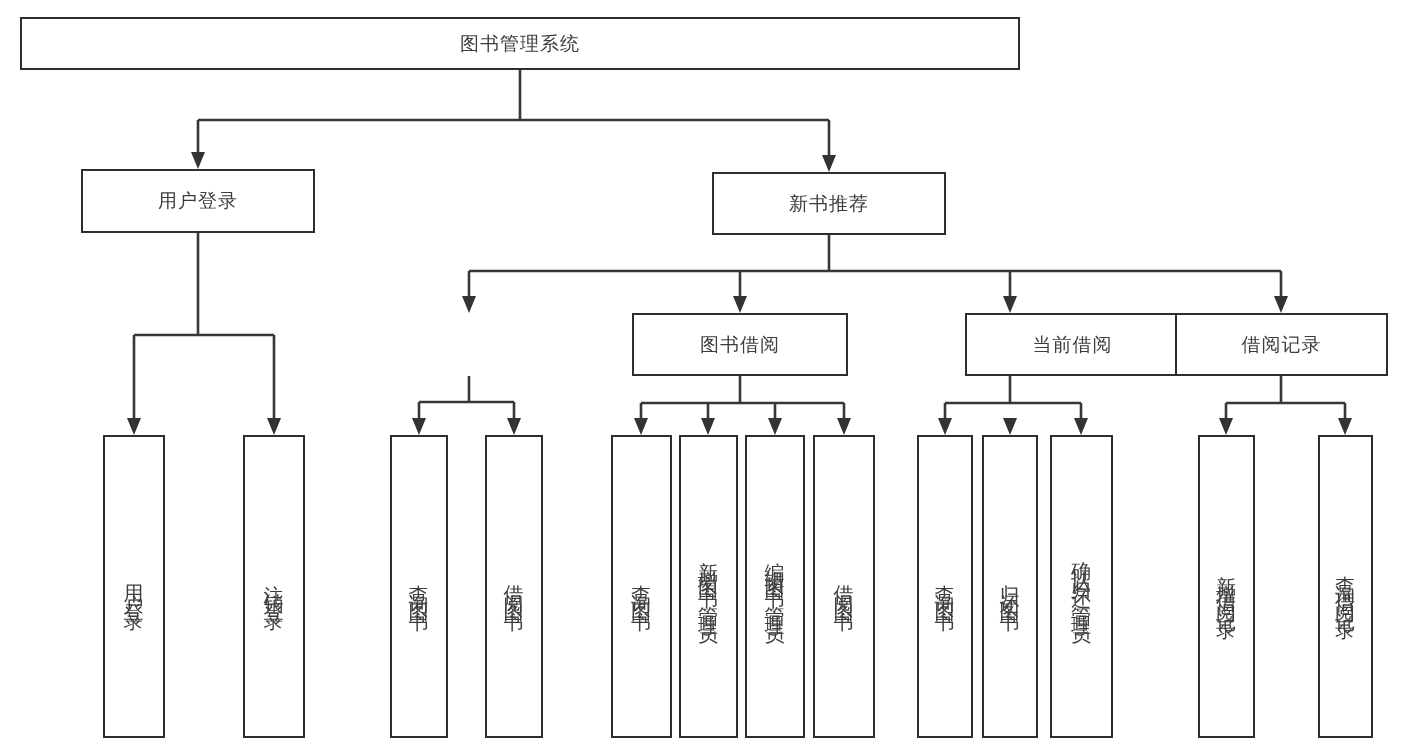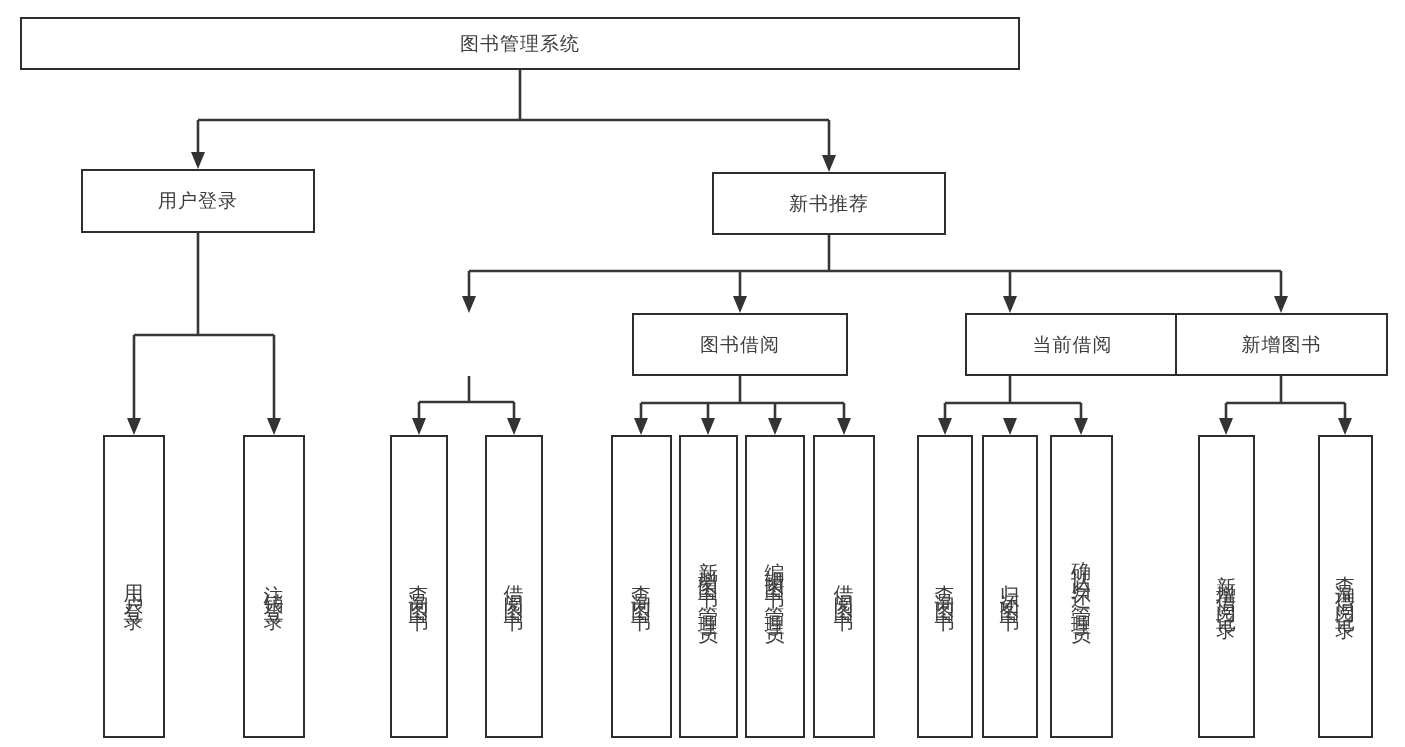--- a/index.html
+++ b/index.html
@@ -106,21 +106,21 @@
       M1338 418 L1352 418 L1345 435 Z"></path>
   </svg>
 
   <div class="box" style="left:20px; top:17px; width:1000px; height:53px;">图书管理系统</div>
 
   <div class="box" style="left:81px; top:169px; width:234px; height:64px;">用户登录</div>
   <div class="box" style="left:712px; top:172px; width:234px; height:63px;">新书推荐</div>
 
   <div class="box" style="left:632px; top:313px; width:216px; height:63px;">图书借阅</div>
   <div class="box" style="left:941px; top:313px; width:215px; height:63px;margin-left:24px;">当前借阅</div>
-  <div class="box" style="left:1175px; top:313px; width:213px; height:63px;">新增图书</div>
+  <div class="box" style="left:1175px; top:313px; width:213px; height:63px;">借阅记录</div>
 
   <div class="vbox" style="left:103px; top:435px; width:62px; height:303px;">用户登录</div>
   <div class="vbox" style="left:243px; top:435px; width:62px; height:303px;">注销登录</div>
 
   <div class="vbox" style="left:390px; top:435px; width:58px; height:303px;">查询图书</div>
   <div class="vbox" style="left:485px; top:435px; width:58px; height:303px;">借阅图书</div>
 
   <div class="vbox" style="left:611px; top:435px; width:61px; height:303px;">查询图书</div>
   <div class="vbox" style="left:679px; top:435px; width:59px; height:303px;">新增图书（管理员）</div>
   <div class="vbox" style="left:745px; top:435px; width:60px; height:303px;">编辑图书（管理员）</div>

